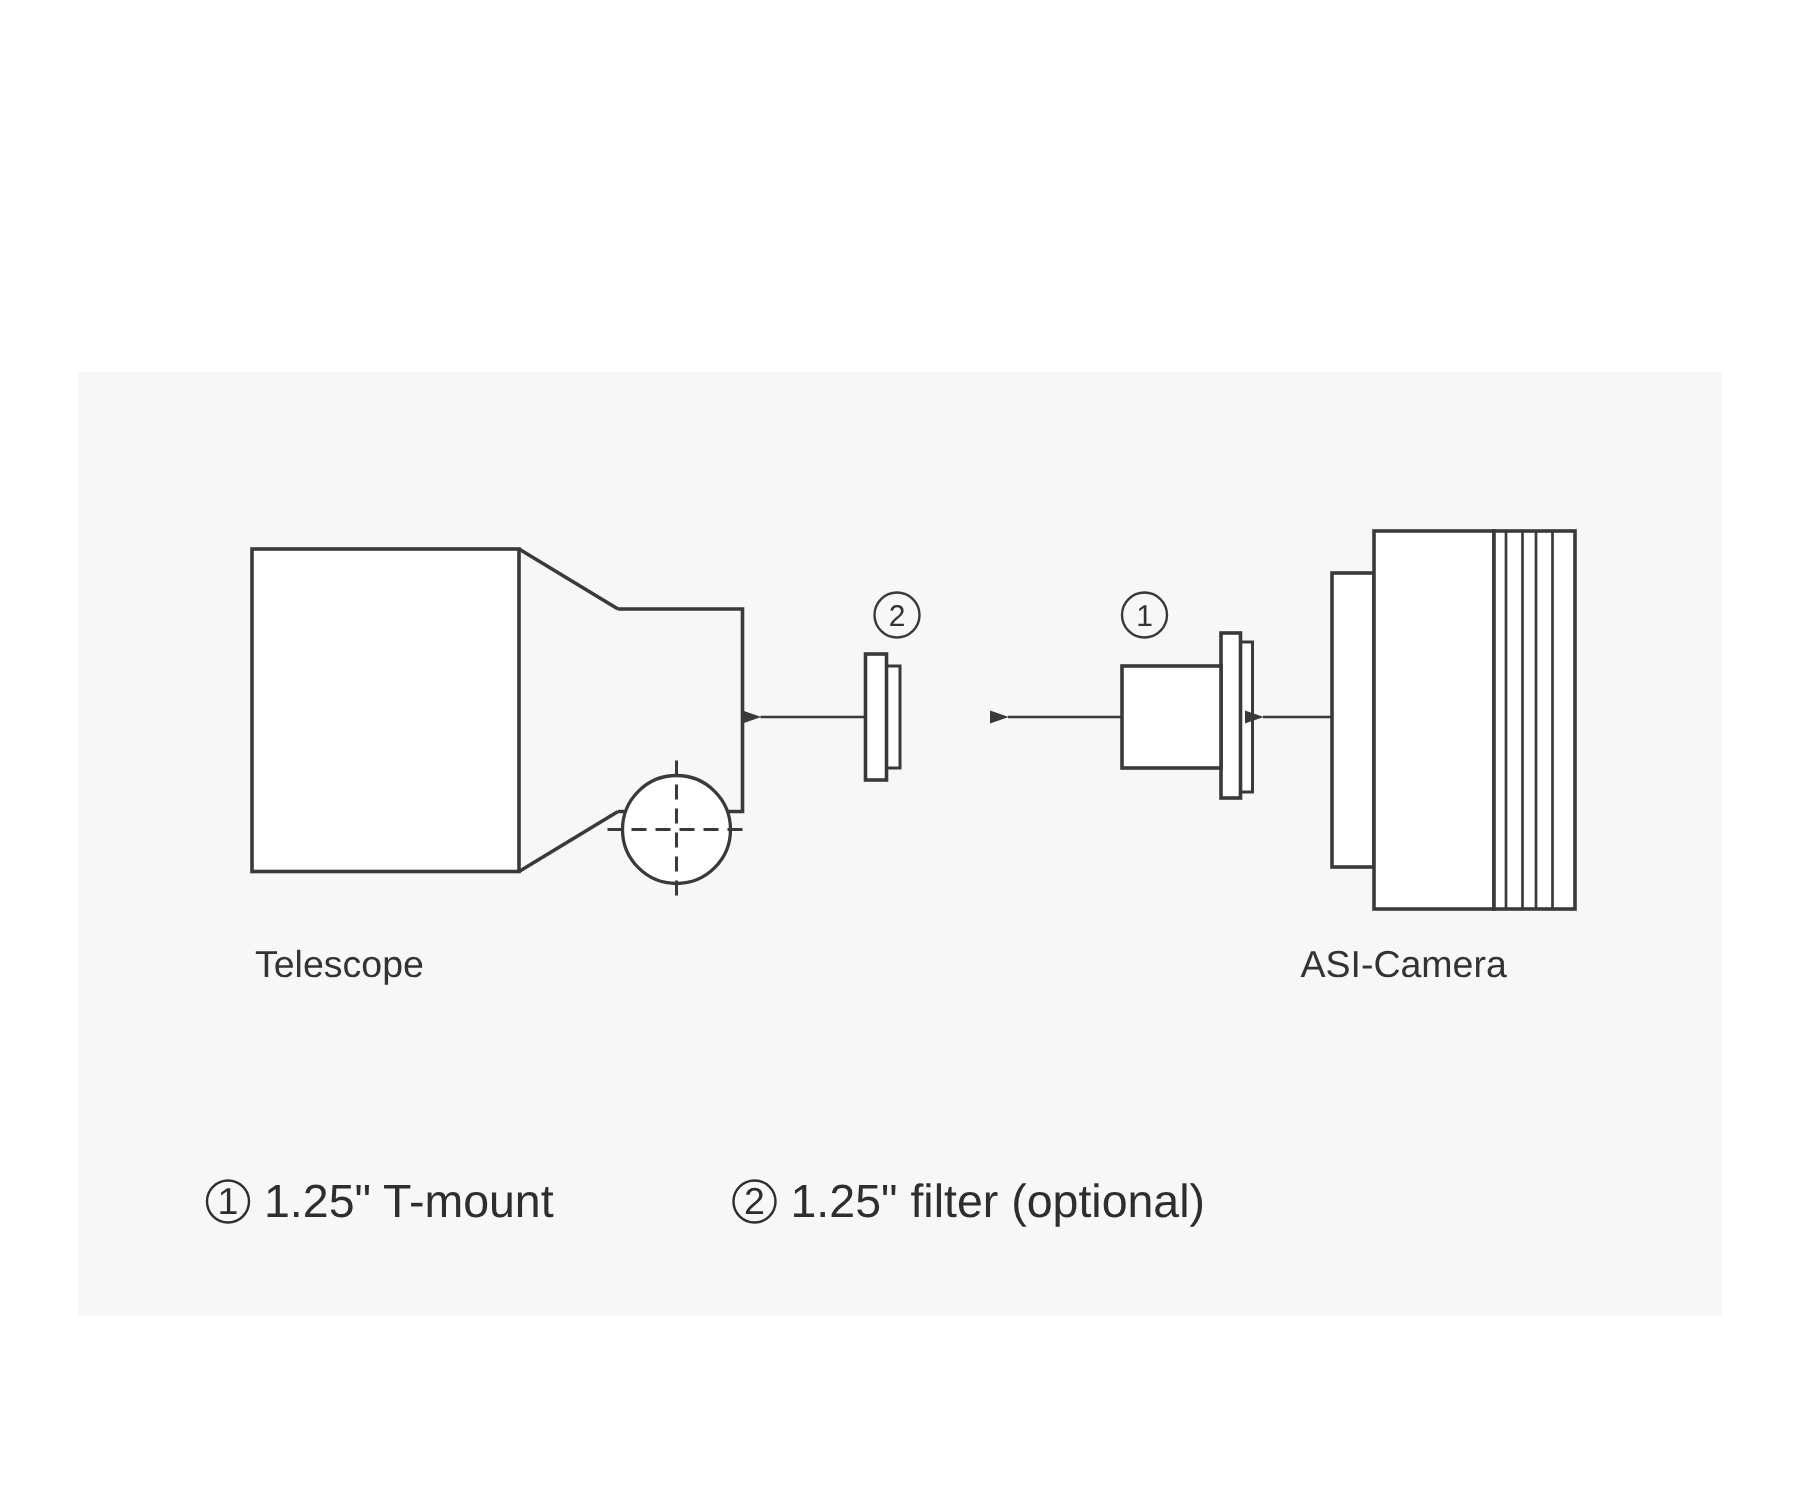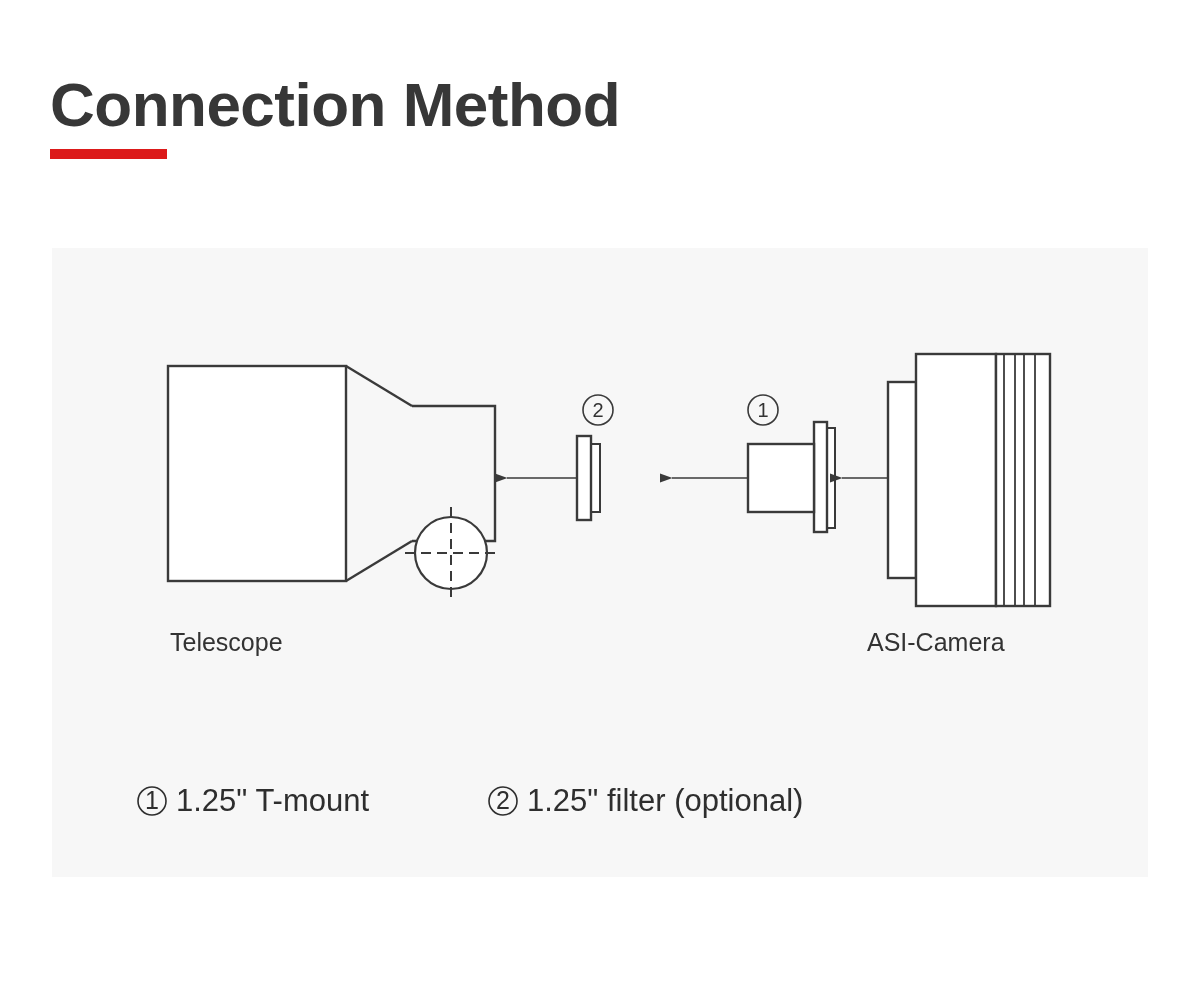--- a/index.html
+++ b/index.html
@@ -85,24 +85,20 @@
   .fill-white {
     fill: #ffffff;
     stroke: #3a3a3a;
   }
 </style>
 </head>
 <body>
 
 <div class="page">
 
-  <div class="title-block">
-    <h1 class="page-title">Connection Method</h1>
-    <div class="title-rule"></div>
-  </div>
 
   <div class="diagram-panel">
 
     <svg class="diagram-svg" viewBox="0 0 1096 629">
 
       <defs>
         <marker id="arrowLeft" markerWidth="14" markerHeight="10" refX="1" refY="5" orient="auto" markerUnits="userSpaceOnUse">
           <path d="M 13,0.6 L 0.5,5 L 13,9.4 Z" fill="#3a3a3a"></path>
         </marker>
       </defs>

